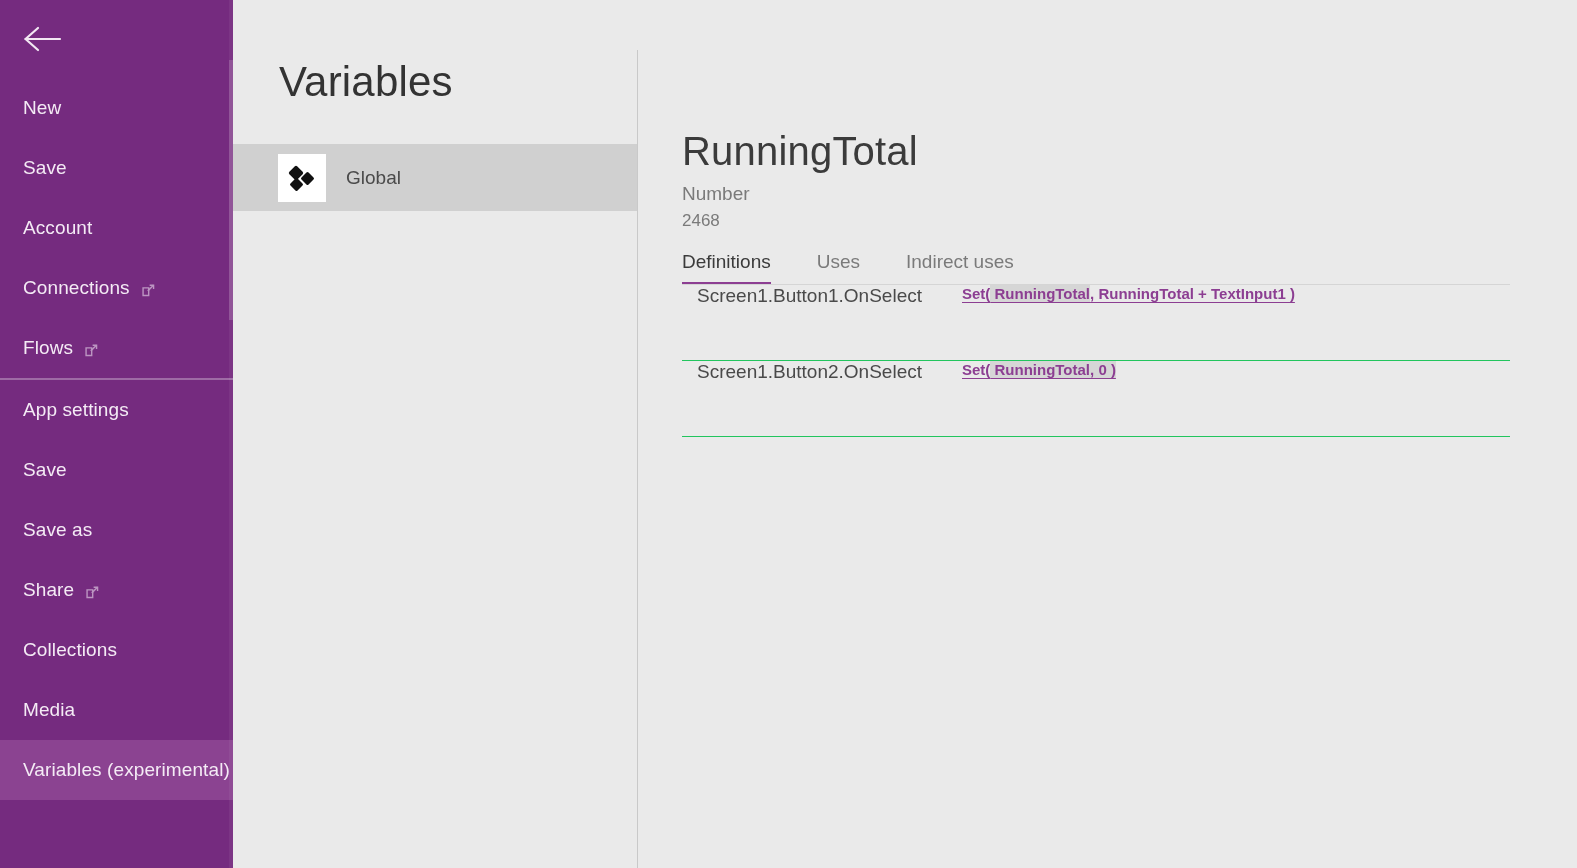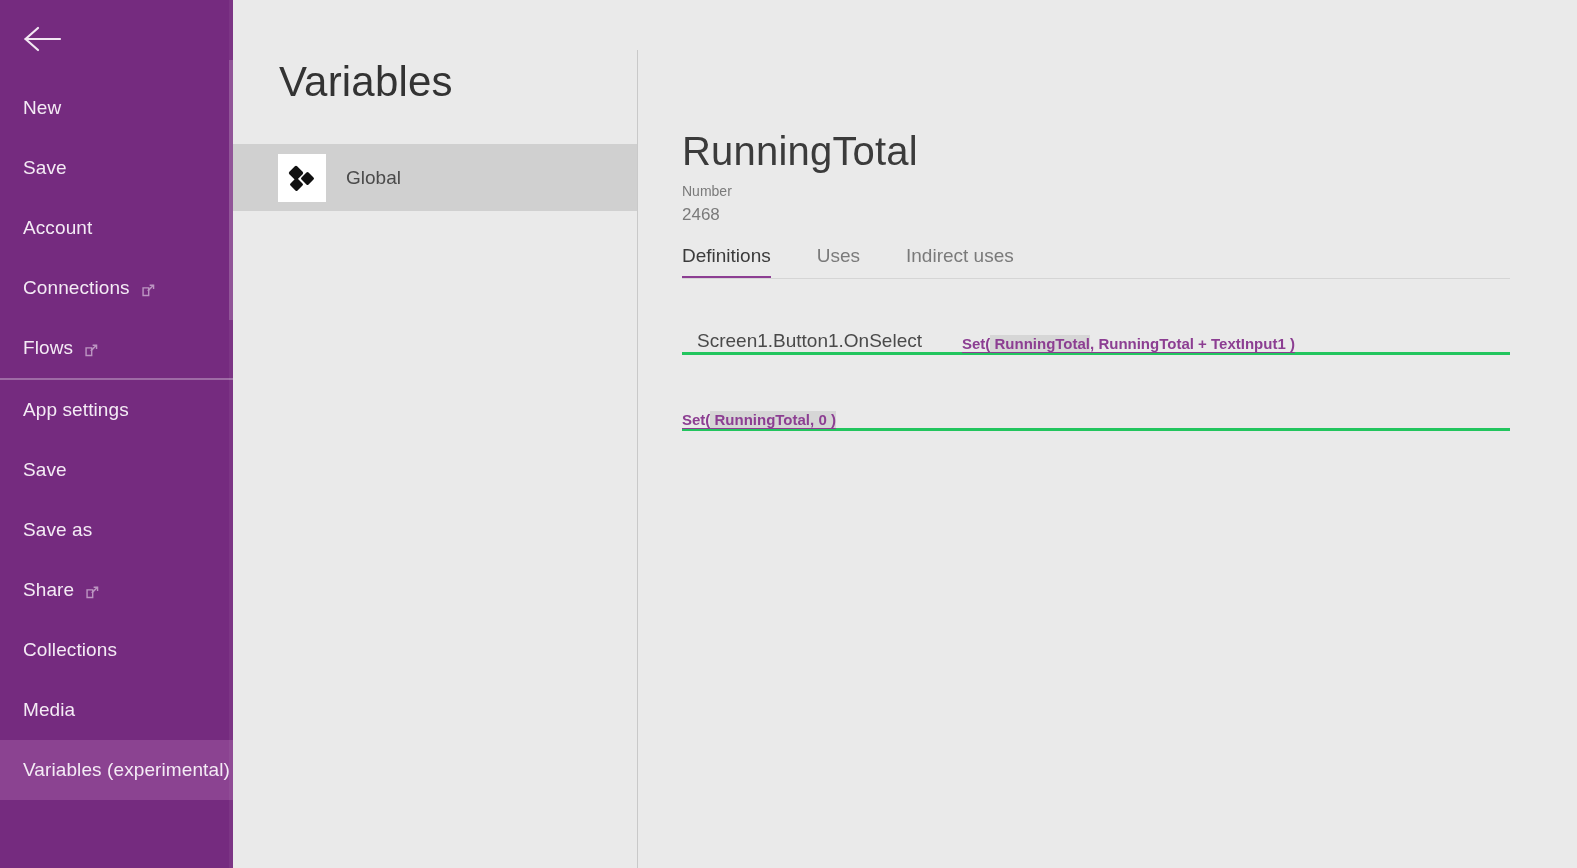--- a/index.html
+++ b/index.html
@@ -136,21 +136,21 @@
   }
   .detail-title {
     font-size: 40px;
     font-weight: 300;
     color: #3B3B3B;
     margin-top: 128px;
     letter-spacing: .2px;
     line-height: 1.15;
   }
   .detail-type {
-    font-size: 14px;
+    font-size: 19px;
     font-weight: 400;
     color: #7A7A7A;
     margin-top: 9px;
   }
   .detail-value {
     font-size: 17px;
     font-weight: 400;
     color: #7A7A7A;
     margin-top: 6px;
   }
@@ -172,23 +172,23 @@
     white-space: nowrap;
   }
   .tab.active {
     color: #3B3B3B;
     border-bottom-color: #8C3E92;
   }
 
   .rows { width: 828px; }
   .row {
     display: flex;
-    align-items: flex-end;
+    align-items: flex-start;
     height: 76px;
-    border-bottom: 3px solid #22c55e;
+    border-bottom: 1px solid #22c55e;
   }
   .row-target {
     width: 280px;
     flex: 0 0 280px;
     padding-left: 15px;
     font-size: 19px;
     font-weight: 400;
     color: #4A4A4A;
     white-space: nowrap;
   }
@@ -298,18 +298,19 @@
         <div class="tab active">Definitions</div>
         <div class="tab">Uses</div>
         <div class="tab">Indirect uses</div>
       </div>
     <div class="rows">
         <div class="row">
           <div class="row-target">Screen1.Button1.OnSelect</div>
           <a class="row-formula" href="#"><span>Set(</span><span class="hl"> RunningTotal</span><span>, RunningTotal + TextInput1 )</span></a>
         </div>
         <div class="row">
+          <div class="row-target">Screen1.Button2.OnSelect</div>
           <a class="row-formula" href="#"><span>Set(</span><span class="hl"> RunningTotal, 0 )</span><span></span></a>
         </div>
       </div>
   </div>
 
 </div>
 
 </body></html>

